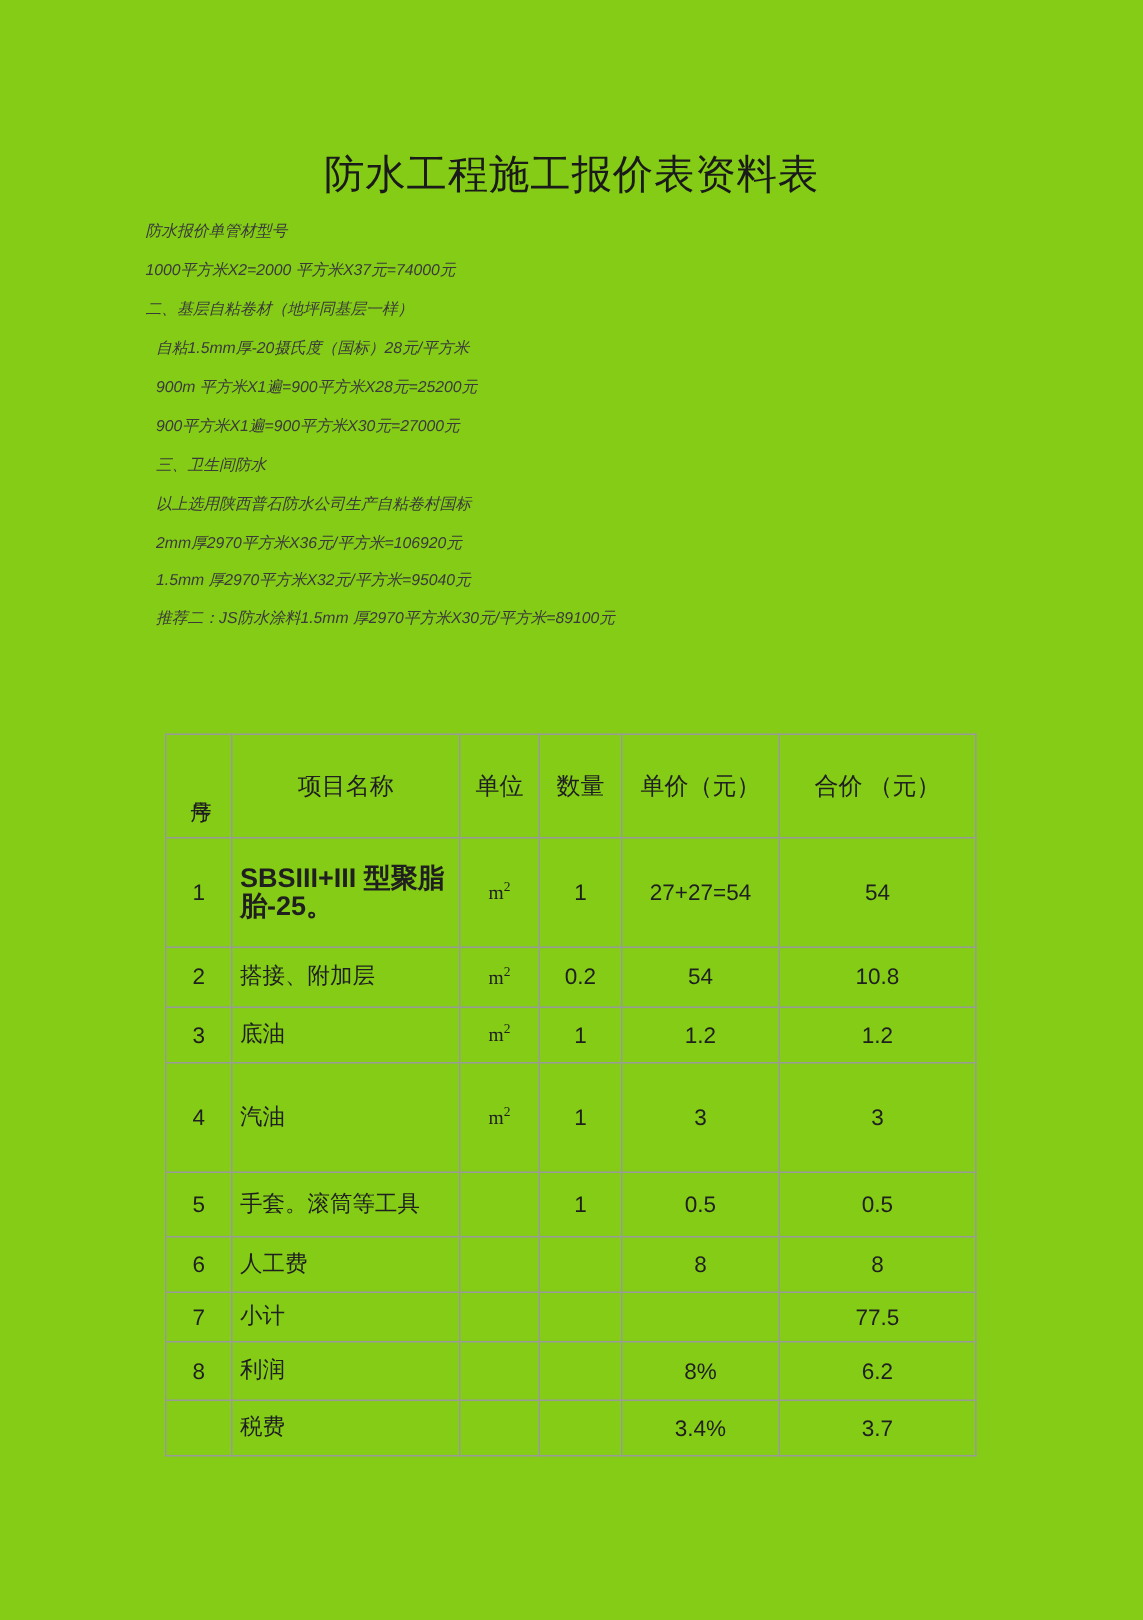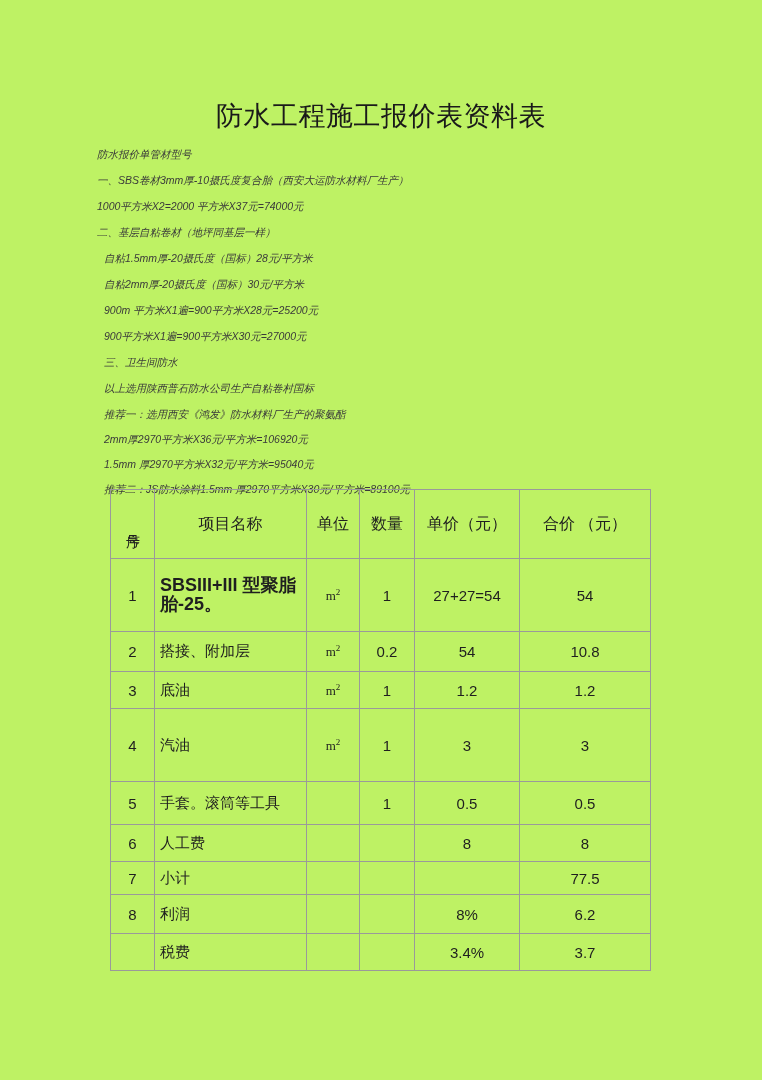--- a/index.html
+++ b/index.html
@@ -13,21 +13,21 @@
     height: 1080px;
     position: relative;
     font-family: "Liberation Sans", "DejaVu Sans", sans-serif;
     color: #262626;
     overflow: hidden;
   }
 
   .page {
     position: absolute;
     inset: 0;
-    background: #bef264;
+    background: #84cc16;
   }
 
   
   .doc-title {
     position: absolute;
     top: 99px;
     left: 0;
     width: 762px;
     text-align: center;
     font-family: "Liberation Serif", "DejaVu Serif", serif;
@@ -156,30 +156,27 @@
 </style>
 </head>
 <body>
 
 <div class="page">
 
   <div class="doc-title">防水工程施工报价表资料表</div>
 
   <div class="body-block">
     <p class="para h-gap">防水报价单管材型号</p>
-    <p class="para h-gap">一、SBS卷材3mm厚-10摄氏度复合胎（西安大运防水材料厂生产）</p>
     <p class="para h-gap">1000平方米X2=2000 平方米X37元=74000元</p>
     <p class="para h-gap">二、基层自粘卷材（地坪同基层一样）</p>
     <p class="para h-gap indent">自粘1.5mm厚-20摄氏度（国标）28元/平方米</p>
-    <p class="para h-gap indent">自粘2mm厚-20摄氏度（国标）30元/平方米</p>
     <p class="para h-gap indent">900m 平方米X1遍=900平方米X28元=25200元</p>
     <p class="para h-gap indent">900平方米X1遍=900平方米X30元=27000元</p>
     <p class="para h-gap indent">三、卫生间防水</p>
     <p class="para h-gap indent">以上选用陕西普石防水公司生产自粘卷村国标</p>
-    <p class="para h-gap2 indent">推荐一：选用西安《鸿发》防水材料厂生产的聚氨酯</p>
     <p class="para h-gap2 indent">2mm厚2970平方米X36元/平方米=106920元</p>
     <p class="para h-gap2 indent">1.5mm 厚2970平方米X32元/平方米=95040元</p>
     <p class="para h-gap2 indent">推荐二：JS防水涂料1.5mm 厚2970平方米X30元/平方米=89100元</p>
   </div>
 
   <table class="quote-table">
     <colgroup>
       <col class="col-idx">
         <col class="col-name">
         <col class="col-unit">

